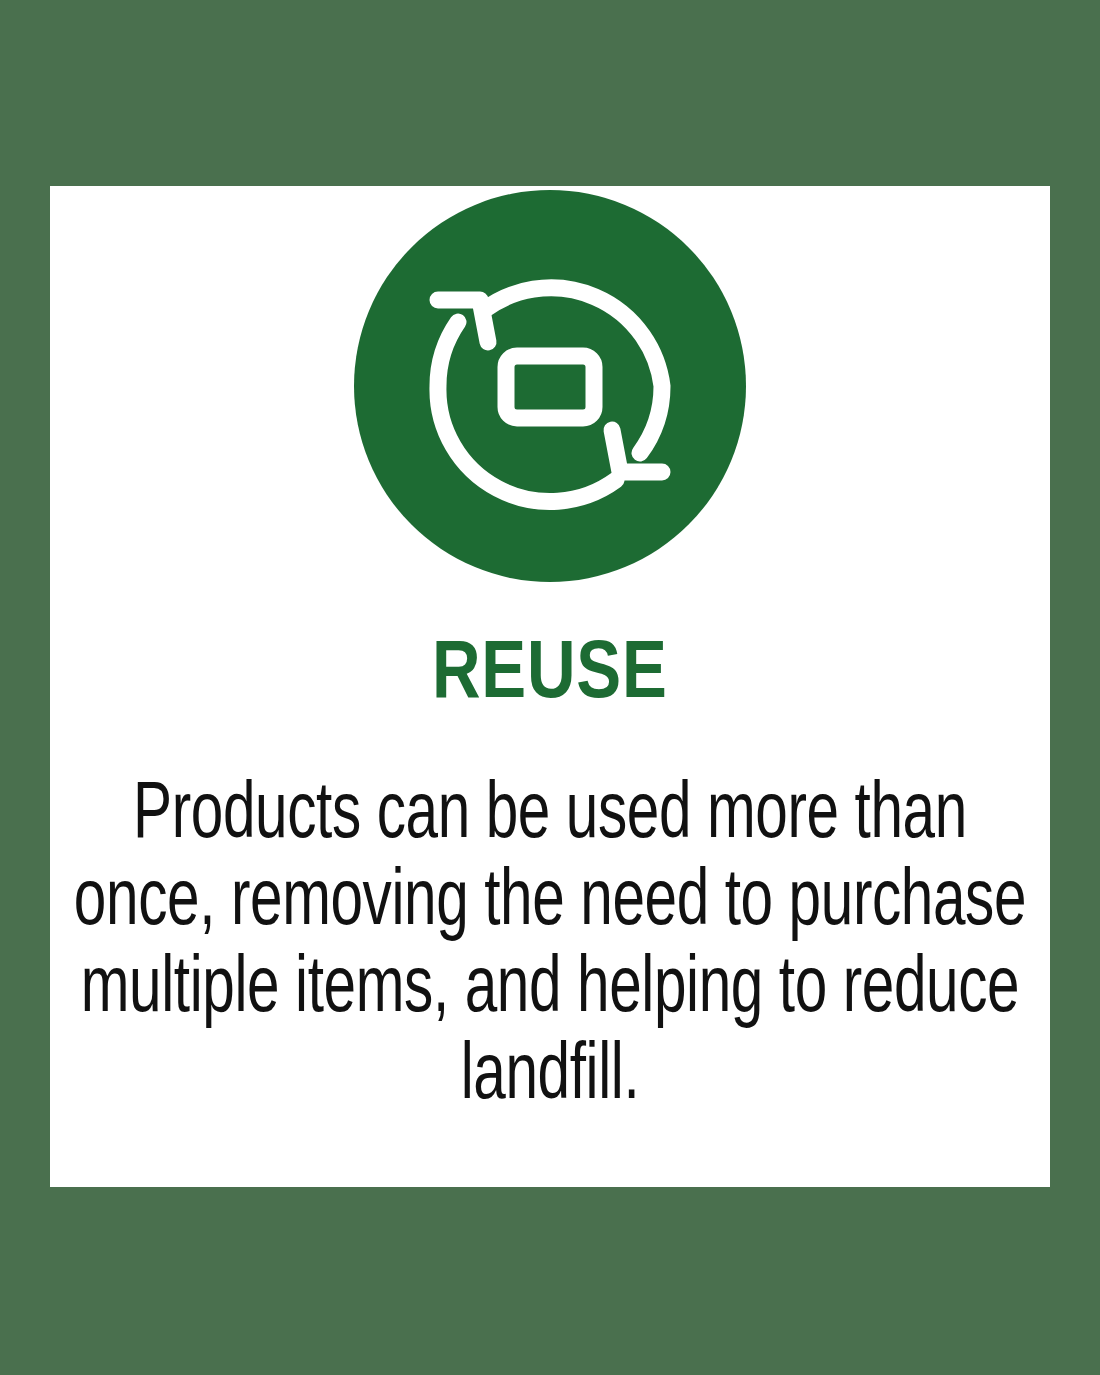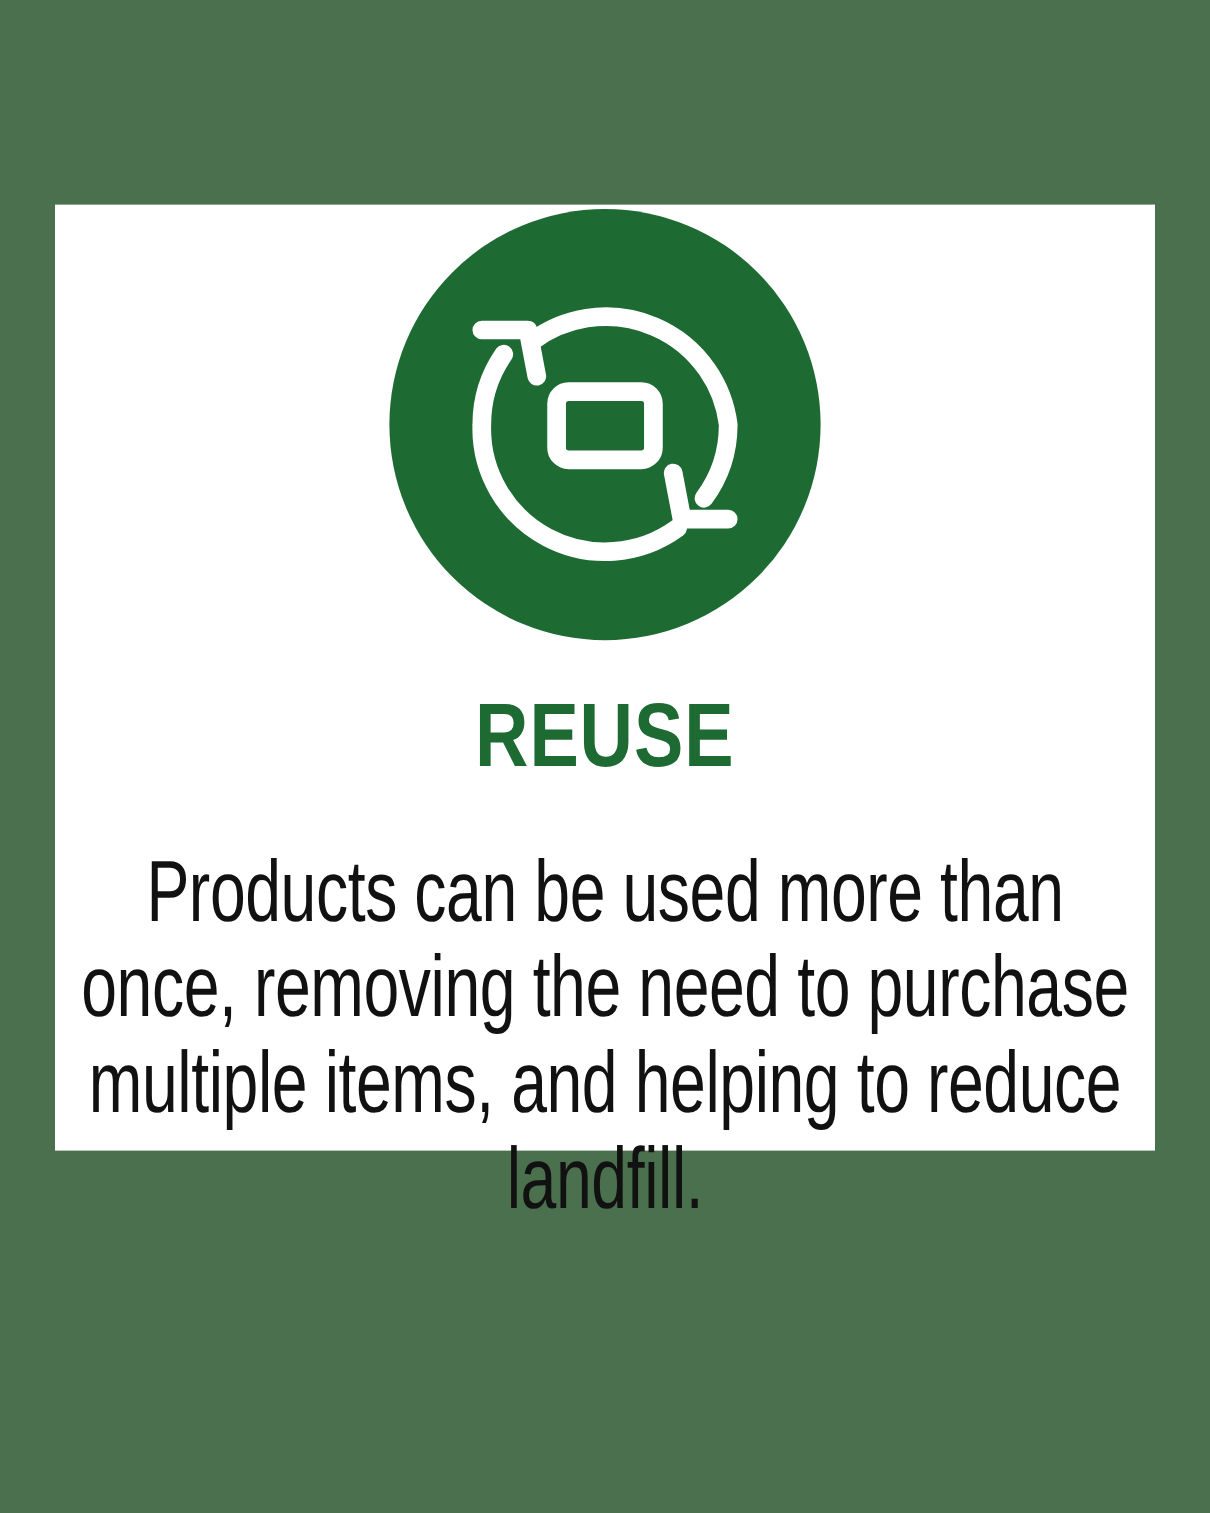--- a/index.html
+++ b/index.html
@@ -14,21 +14,21 @@
     background: #4a704e;
     font-family: "Liberation Sans", sans-serif;
     position: relative;
   }
 
   .card {
     position: absolute;
     left: 50px;
     top: 186px;
     width: 1000px;
-    height: 860px;
+    height: 1001px;
     background: #ffffff;
     display: flex;
     flex-direction: column;
     align-items: center;
   }
 
   .icon-wrap {
     position: relative;
     width: 400px;
     height: 392px;

